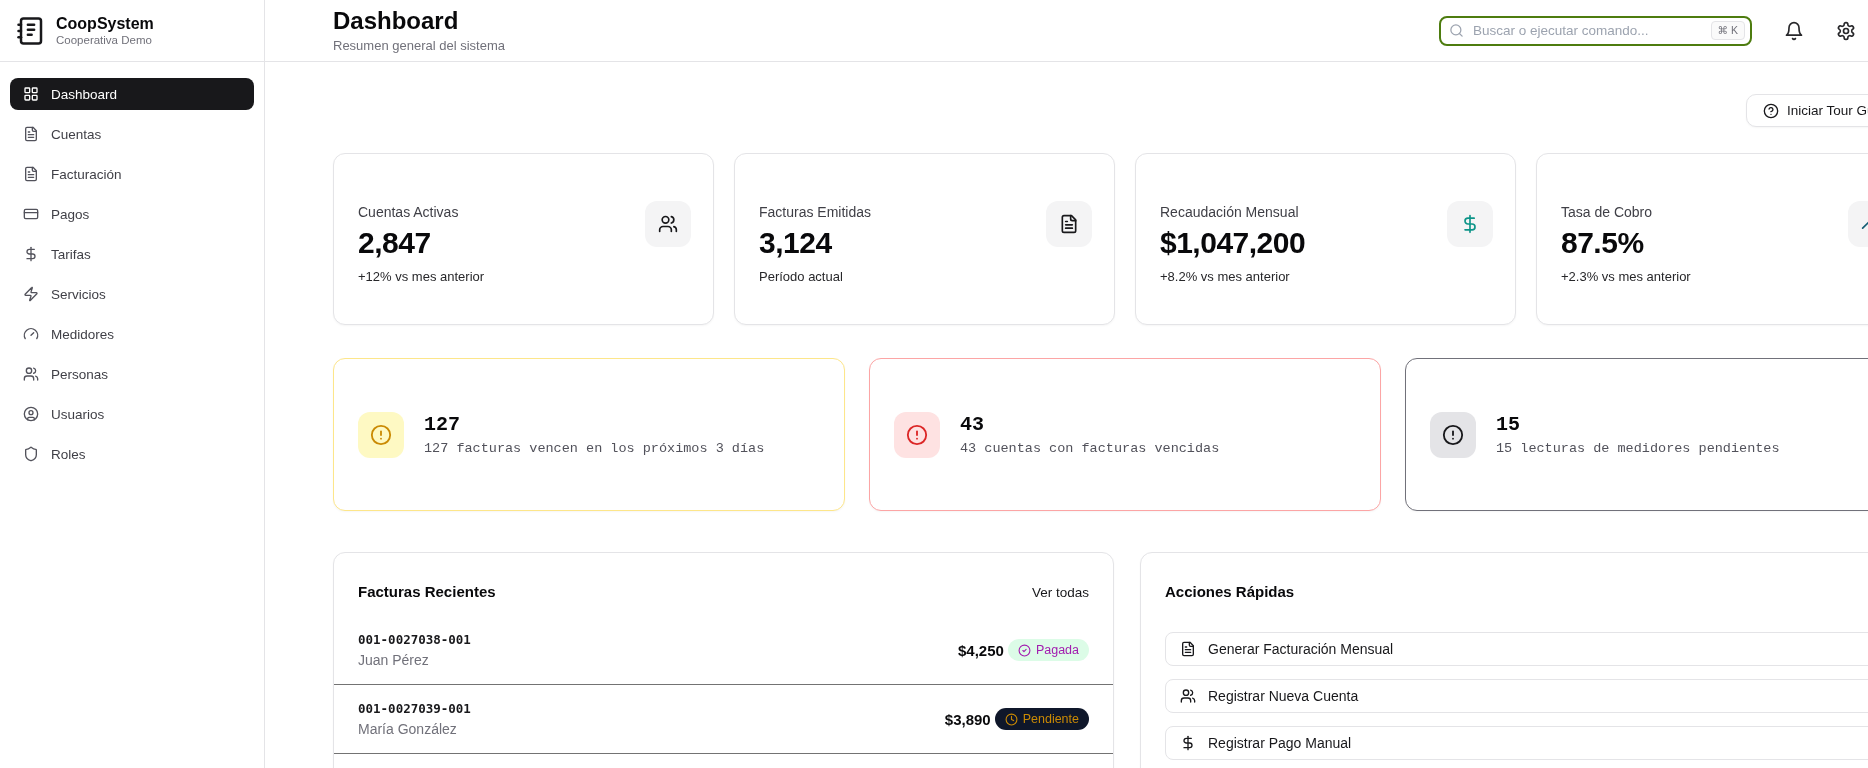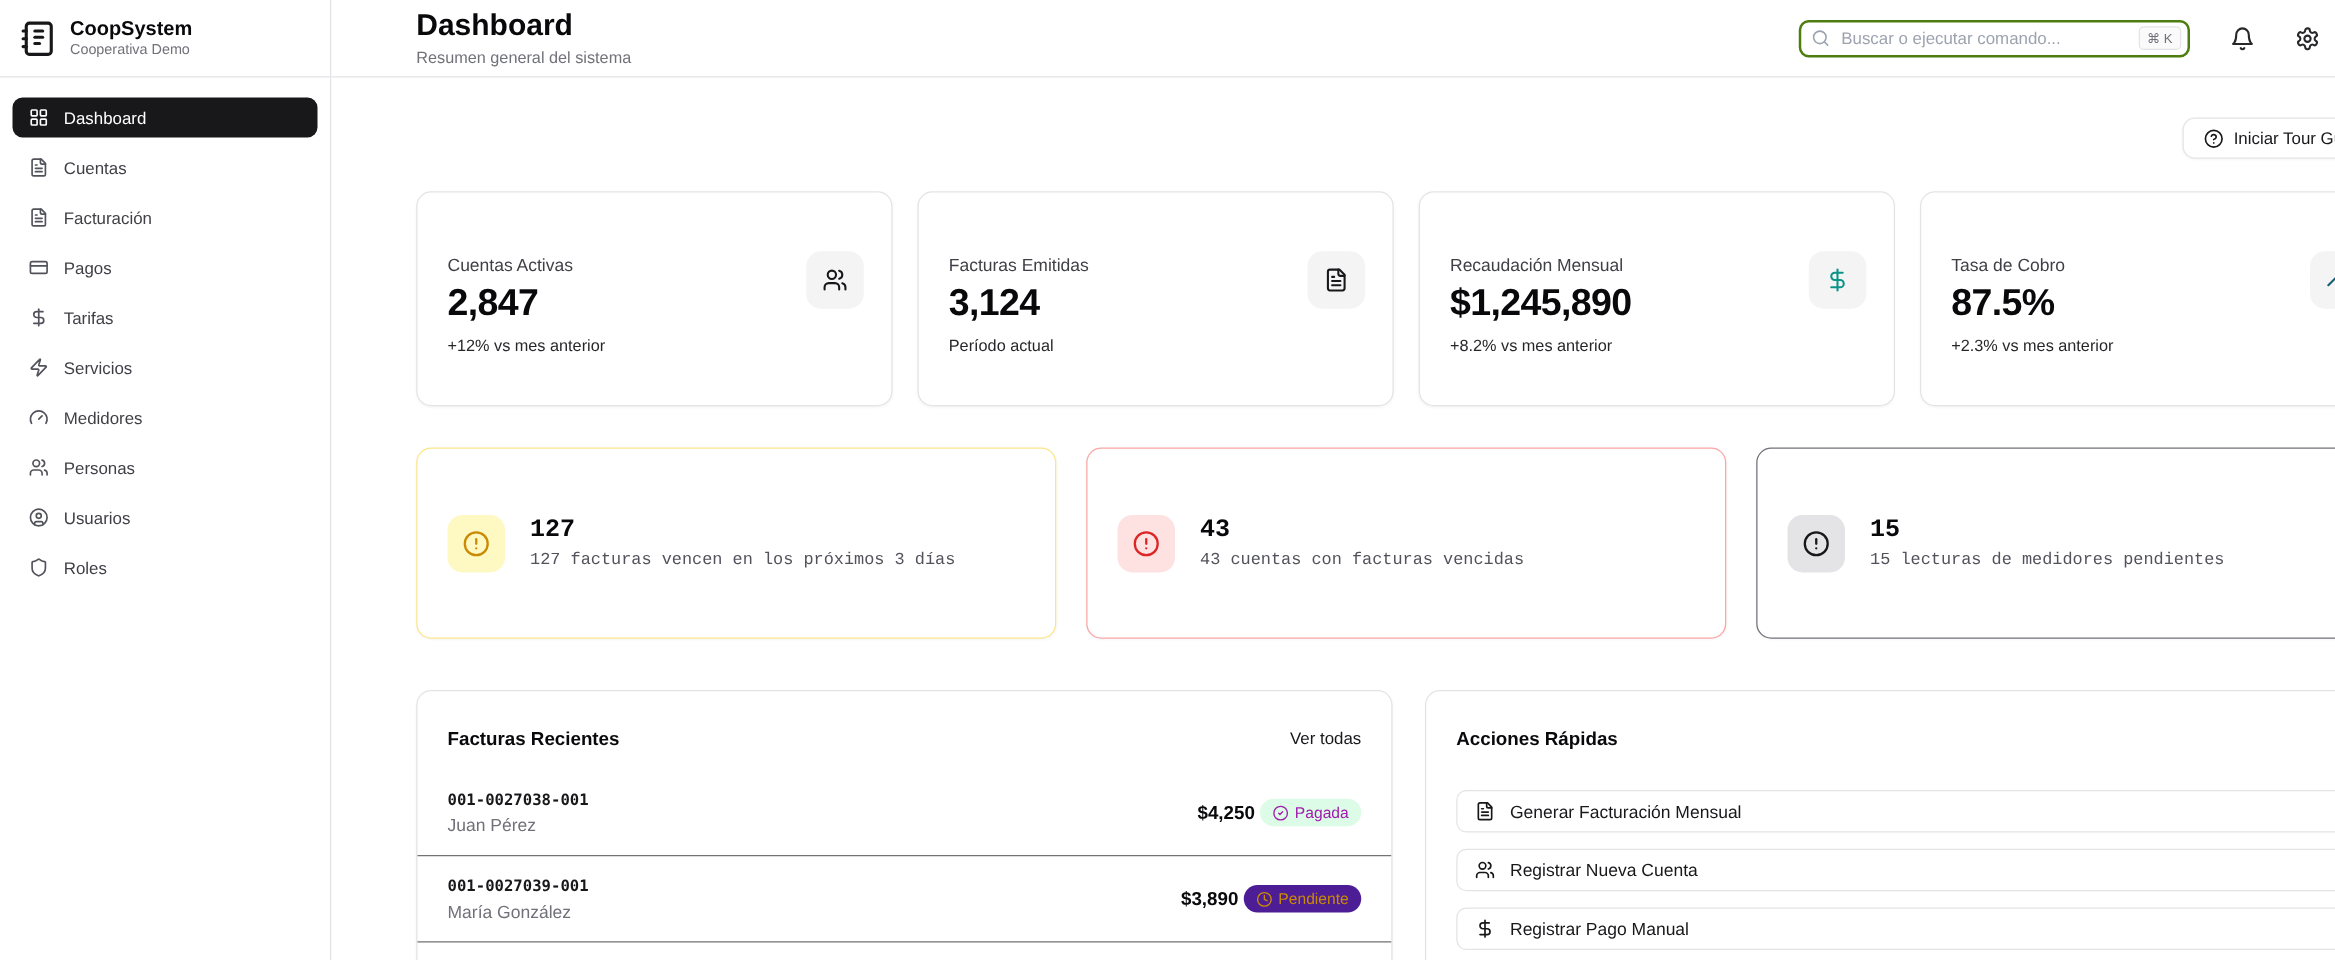--- a/index.html
+++ b/index.html
@@ -78,35 +78,35 @@
   .alert-card.tone-danger .alert-iconbox{background:#fee2e2;color:#dc2626;}
   .alert-card.tone-neutral{border-color:#71717a;}
   .alert-card.tone-neutral .alert-iconbox{background:#e4e4e7;color:#18181b;}
 
   
   .bottom-row{display:flex;gap:26px;margin-top:41px;}
   .panel{border:1px solid #e4e4e7;border-radius:12px;background:#fff;height:330px;
     box-shadow:0 1px 2px rgba(0,0,0,.04);}
   .panel-invoices{width:781px;flex-shrink:0;}
   .panel-actions{flex:1;}
-  .panel-header{padding:30px 24px 16px;display:flex;align-items:flex-start;justify-content:space-between;}
+  .panel-header{padding:30px 24px 16px;display:flex;align-items:flex-end;justify-content:space-between;}
   .panel-title{font-size:15px;font-weight:700;}
   .view-all{font-size:13.5px;color:#18181b;cursor:pointer;background:none;border:none;font-family:inherit;padding:0;}
   .invoice-list{padding:0;}
   .invoice-row{display:flex;align-items:center;justify-content:space-between;padding:16px 24px;
     border-bottom:1px solid #737373;cursor:pointer;}
   .inv-number{font-family:"DejaVu Sans Mono",monospace;font-size:12.5px;font-weight:600;color:#18181b;}
   .inv-name{font-size:14px;color:#71717a;margin-top:5px;}
   .inv-right{display:flex;align-items:center;gap:4px;}
   .inv-amount{font-size:15px;font-weight:700;}
   .badge{display:flex;align-items:center;gap:5px;border-radius:999px;padding:4px 10px;font-size:12.5px;}
   .badge .b-ic{width:13px;height:13px;}
   .badge .b-ic svg{width:100%;height:100%;display:block;}
   .badge.tone-success{background:#dcfce7;color:#a21caf;}
-  .badge.tone-pending{background:#4c1d95;color:#ca8a04;text-align:right;}
+  .badge.tone-pending{background:#0f172a;color:#ca8a04;text-align:right;}
   .actions-list{padding:0 24px;margin-top:16px;display:flex;flex-direction:column;gap:13px;}
   .action-btn{height:34px;display:flex;align-items:center;gap:12px;padding:0 14px;
     border:1px solid #e4e4e7;border-radius:8px;background:#fff;font-size:14px;color:#18181b;
     font-family:inherit;cursor:pointer;text-align:left;}
   .action-btn .q-ic{width:16px;height:16px;color:#18181b;flex-shrink:0;}
   .action-btn .q-ic svg{width:100%;height:100%;display:block;}
 </style>
 </head>
 <body>
 
@@ -319,21 +319,21 @@
                   <path d="M16 13H8"></path>
                   <path d="M16 17H8"></path>
                   <path d="M10 9H8"></path>
                 </svg>
               </span>
             </div>
           </div>
 
           <div class="stat-card">
             <div class="stat-label">Recaudación Mensual</div>
-            <div class="stat-value">$1,245,890</div>
+            <div class="stat-value">$1,047,200</div>
             <div class="stat-sub">+8.2% vs mes anterior</div>
             <div class="stat-iconbox">
               <span class="s-ic" style="color: rgb(13, 148, 136);">
                 <svg viewBox="0 0 24 24" fill="none" stroke="currentColor" stroke-width="2" stroke-linecap="round" stroke-linejoin="round">
                   <line x1="12" x2="12" y1="2" y2="22"></line>
                   <path d="M17 5H9.5a3.5 3.5 0 0 0 0 7h5a3.5 3.5 0 0 1 0 7H6"></path>
                 </svg>
               </span>
             </div>
           </div>

